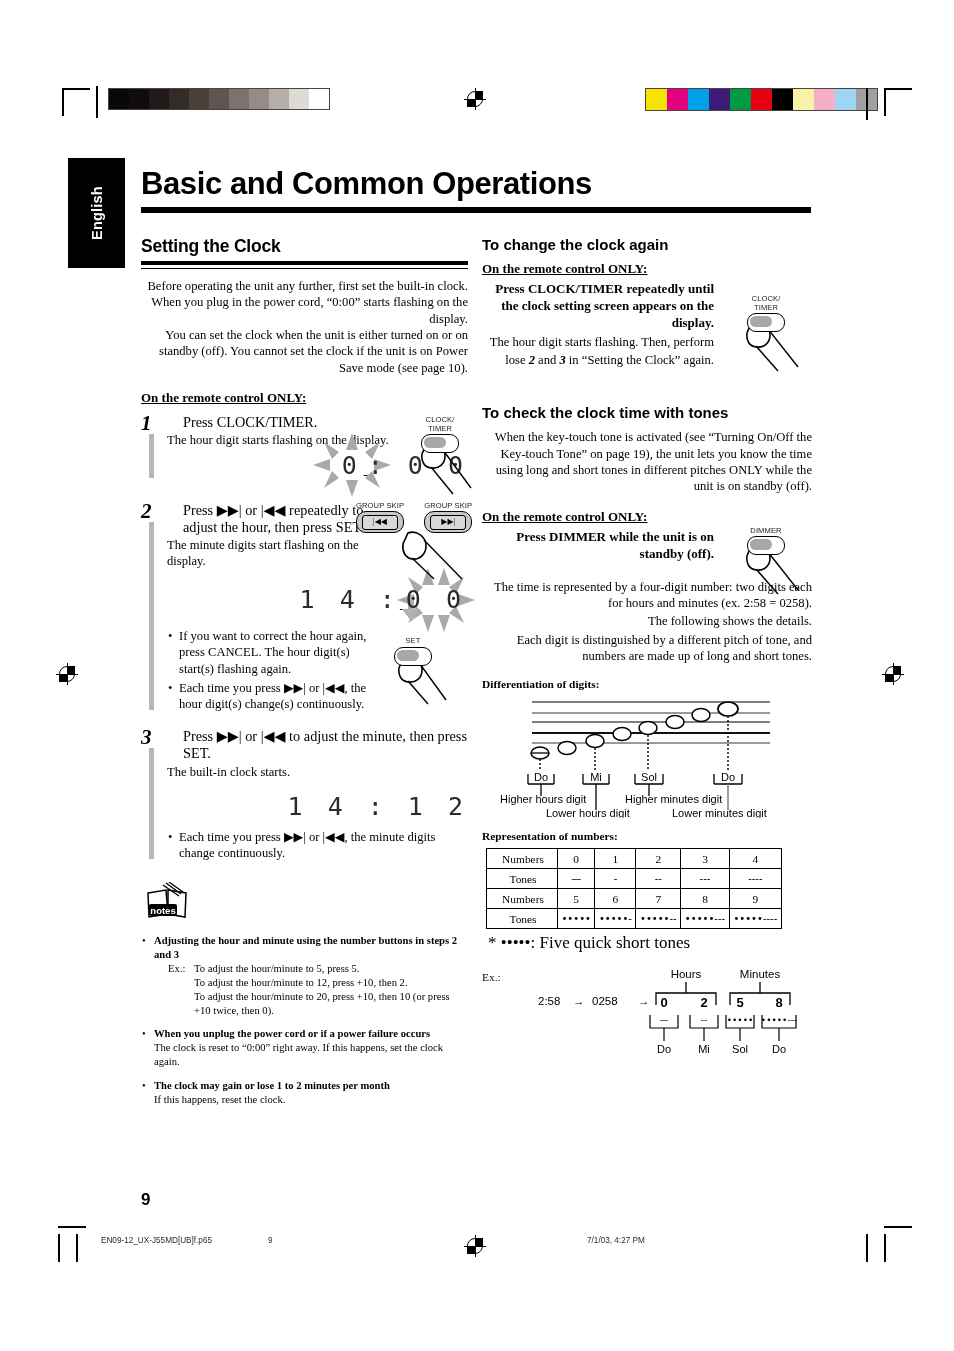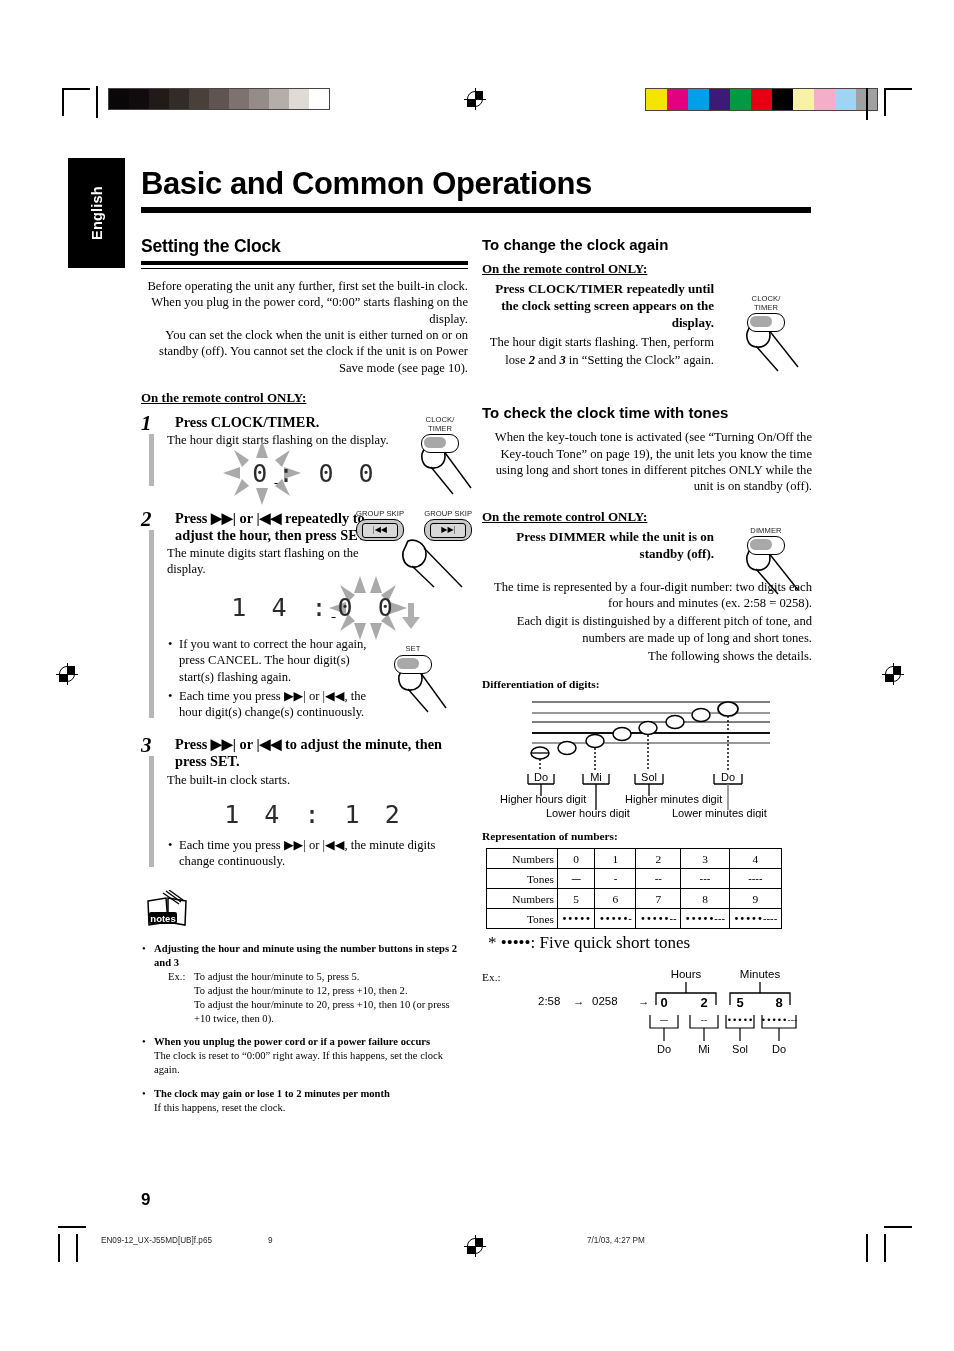--- a/index.html
+++ b/index.html
@@ -72,28 +72,28 @@
   
   .step { position:relative; padding-left:26px; margin-top:10px; }
   .step .num {
     position:absolute; left:0; top:-3px;
     font-weight:bold; font-style:italic; font-size:21px;
     font-family:"Liberation Serif", serif;
   }
   .step .bar {
     position:absolute; left:8px; top:20px; bottom:2px; width:5px; background:#b6b6b6;
   }
-  .step-title { font-weight:bold; font-size:14.3px; line-height:1.21; margin:0 0 1px 8px; }
+  .step-title { font-weight:normal; font-size:14.3px; line-height:1.21; margin:0 0 1px 16px; }
   .step-desc  { font-size:12.6px; line-height:1.28; margin:0; }
   ul.bul { list-style:none; margin:6px 0 0 0; padding:0; }
   ul.bul li { position:relative; padding-left:12px; font-size:12.6px; line-height:1.28; margin-bottom:3px; }
   ul.bul li:before { content:"\2022"; position:absolute; left:1px; top:0; }
 
   
-  .lcd { text-align:center; margin:10px 0 6px 0; position:relative;text-decoration:underline; }
+  .lcd { text-align:right; margin:2px 0 6px 0; position:relative;text-decoration:underline; }
   .lcd .digits {
     display:inline-block;
     font-family:"DejaVu Sans Mono", monospace;
     font-size:25px; letter-spacing:5px; color:#2b2b2b;
     position:relative;
   }
   .flashwrap { position:relative; display:inline-block; padding:0 2px; }
   .flash-burst { position:absolute; left:50%; top:50%; width:78px; height:64px; transform:translate(-50%,-50%); z-index:0; }
   .flashwrap .digits-on { position:relative; z-index:1; }
 
@@ -138,21 +138,21 @@
   .diagram-title { font-weight:bold; font-size:11.4px; margin:14px 0 6px 0; }
   .staff-wrap { margin:2px 0 4px 6px; }
 
   table.numtbl {
     border-collapse:collapse; width:296px; margin:2px 0 4px 4px;
     font-size:11.4px;
   }
   table.numtbl td {
     border:1px solid #000; padding:2px 3px; text-align:center; height:15px;
   }
-  table.numtbl td.lbl { text-align:right; width:62px; padding-left:5px; }
+  table.numtbl td.lbl { text-align:center; width:62px; padding-left:5px; }
   .tones-dots { font-family:"DejaVu Sans", sans-serif; letter-spacing:0px; font-size:10px; }
   .star-note { font-size:17px; margin:3px 0 0 6px; }
 
   .ex-diagram { margin-top:12px; position:relative; height:96px; }
 
   
   .pagenum {
     position:absolute; left:141px; top:1190px;
     font-family:"Liberation Sans", sans-serif; font-weight:bold; font-size:17px;
   }
@@ -466,22 +466,22 @@
         <div class="oval-btn"></div>
         <svg width="72" height="54" viewBox="0 0 72 54" style="margin-left:14px;margin-top:-13px;">
           <path d="M8,2 C16,0 26,6 26,16 C26,24 20,29 12,28 C5,27 2,21 3,14 Z" fill="#fff" stroke="#000" stroke-width="1.6"></path>
           <path d="M24,10 L54,48" stroke="#000" stroke-width="1.4" fill="none"></path>
           <path d="M12,27 L34,52" stroke="#000" stroke-width="1.4" fill="none"></path>
         </svg>
       </div>
     </div>
 
     <p class="body" style="margin-top:16px;">The time is represented by a four-digit number: two digits each for hours and minutes (ex. 2:58 = 0258).</p>
+    <p class="body">The following shows the details.</p>
     <p class="body">Each digit is distinguished by a different pitch of tone, and numbers are made up of long and short tones.</p>
-    <p class="body">The following shows the details.</p>
 
     <div class="diagram-title">Differentiation of digits:</div>
     <div class="staff-wrap">
       <svg width="292" height="122" viewBox="0 0 292 122">
 
         <line x1="44" y1="6" x2="282" y2="6" stroke="#555" stroke-width="1.4"></line>
         <line x1="44" y1="17" x2="282" y2="17" stroke="#999" stroke-width="2.2"></line>
         <line x1="44" y1="26" x2="282" y2="26" stroke="#555" stroke-width="1.4"></line>
         <line x1="44" y1="37" x2="282" y2="37" stroke="#111" stroke-width="1.8"></line>
         <line x1="44" y1="47" x2="282" y2="47" stroke="#777" stroke-width="1.4"></line>

